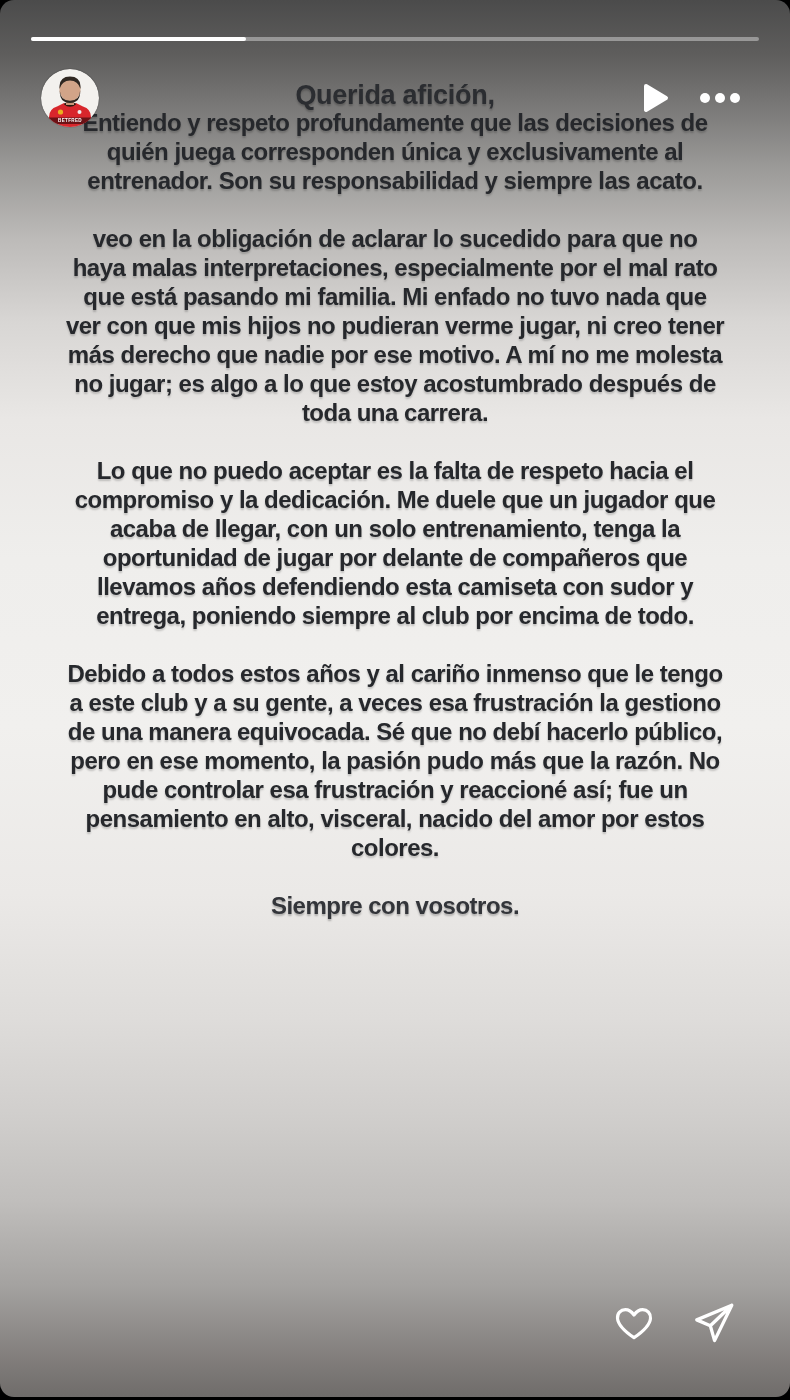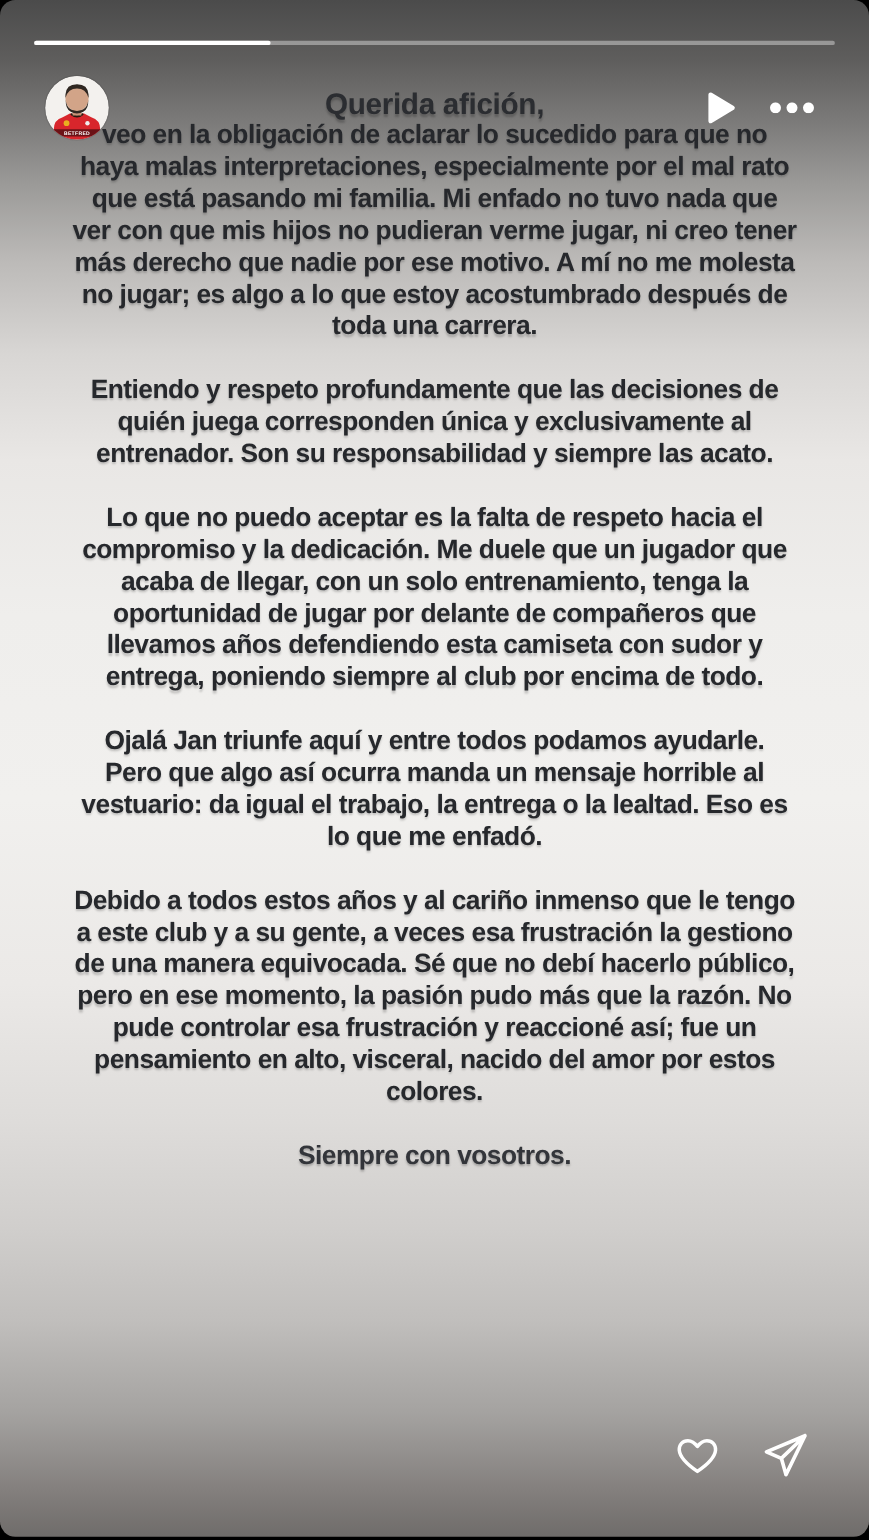--- a/index.html
+++ b/index.html
@@ -107,40 +107,36 @@
         <svg width="40" height="10" viewBox="0 0 40 10">
           <circle cx="5" cy="5" r="5" fill="#ffffff"></circle>
           <circle cx="20" cy="5" r="5" fill="#ffffff"></circle>
           <circle cx="35" cy="5" r="5" fill="#ffffff"></circle>
         </svg>
       </button>
     </div>
   </div>
 
   <div class="content">
+    <p class="paragraph">Entiendo y respeto profundamente que las decisiones de
+quién juega corresponden única y exclusivamente al
+entrenador. Son su responsabilidad y siempre las acato.</p>
     <p class="paragraph">veo en la obligación de aclarar lo sucedido para que no
 haya malas interpretaciones, especialmente por el mal rato
 que está pasando mi familia. Mi enfado no tuvo nada que
 ver con que mis hijos no pudieran verme jugar, ni creo tener
 más derecho que nadie por ese motivo. A mí no me molesta
 no jugar; es algo a lo que estoy acostumbrado después de
 toda una carrera.</p>
-    <p class="paragraph">Entiendo y respeto profundamente que las decisiones de
-quién juega corresponden única y exclusivamente al
-entrenador. Son su responsabilidad y siempre las acato.</p>
     <p class="paragraph">Lo que no puedo aceptar es la falta de respeto hacia el
 compromiso y la dedicación. Me duele que un jugador que
 acaba de llegar, con un solo entrenamiento, tenga la
 oportunidad de jugar por delante de compañeros que
 llevamos años defendiendo esta camiseta con sudor y
 entrega, poniendo siempre al club por encima de todo.</p>
-    <p class="paragraph">Ojalá Jan triunfe aquí y entre todos podamos ayudarle.
-Pero que algo así ocurra manda un mensaje horrible al
-vestuario: da igual el trabajo, la entrega o la lealtad. Eso es
-lo que me enfadó.</p>
     <p class="paragraph">Debido a todos estos años y al cariño inmenso que le tengo
 a este club y a su gente, a veces esa frustración la gestiono
 de una manera equivocada. Sé que no debí hacerlo público,
 pero en ese momento, la pasión pudo más que la razón. No
 pude controlar esa frustración y reaccioné así; fue un
 pensamiento en alto, visceral, nacido del amor por estos
 colores.</p>
     <p class="footer-text">Siempre con vosotros.</p>
   </div>
 

